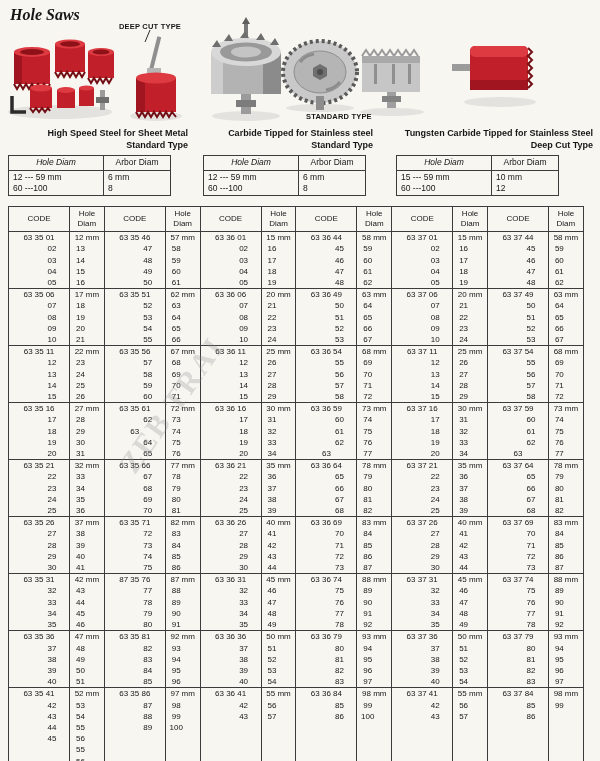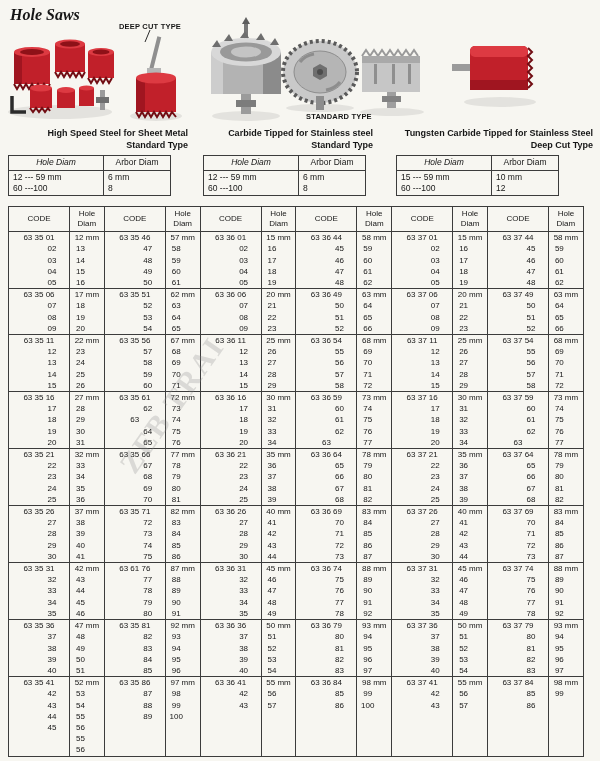--- a/index.html
+++ b/index.html
@@ -370,20 +370,34 @@
         <td class="diam bare">65</td>
         <td class="code suffix">09</td>
         <td class="diam bare">23</td>
         <td class="code suffix">52</td>
         <td class="diam bare">66</td>
         <td class="code suffix">09</td>
         <td class="diam bare">23</td>
         <td class="code suffix">52</td>
         <td class="diam bare">66</td>
       </tr>
+      <tr>
+        <td class="code suffix">10</td>
+        <td class="diam bare">21</td>
+        <td class="code suffix">55</td>
+        <td class="diam bare">66</td>
+        <td class="code suffix">10</td>
+        <td class="diam bare">24</td>
+        <td class="code suffix">53</td>
+        <td class="diam bare">67</td>
+        <td class="code suffix">10</td>
+        <td class="diam bare">24</td>
+        <td class="code suffix">53</td>
+        <td class="diam bare">67</td>
+      </tr>
     </tbody>
     <tbody>
       <tr>
         <td class="code">63 35 11</td>
         <td class="diam">22 mm</td>
         <td class="code">63 35 56</td>
         <td class="diam">67 mm</td>
         <td class="code">63 36 11</td>
         <td class="diam">25 mm</td>
         <td class="code">63 36 54</td>
@@ -663,21 +677,21 @@
         <td class="code suffix">30</td>
         <td class="diam bare">44</td>
         <td class="code suffix">73</td>
         <td class="diam bare">87</td>
       </tr>
     </tbody>
     <tbody>
       <tr>
         <td class="code">63 35 31</td>
         <td class="diam">42 mm</td>
-        <td class="code">63 61 76</td>
+        <td class="code">87 35 76</td>
         <td class="diam">87 mm</td>
         <td class="code">63 36 31</td>
         <td class="diam">45 mm</td>
         <td class="code">63 36 74</td>
         <td class="diam">88 mm</td>
         <td class="code">63 37 31</td>
         <td class="diam">45 mm</td>
         <td class="code">63 37 74</td>
         <td class="diam">88 mm</td>
       </tr>

